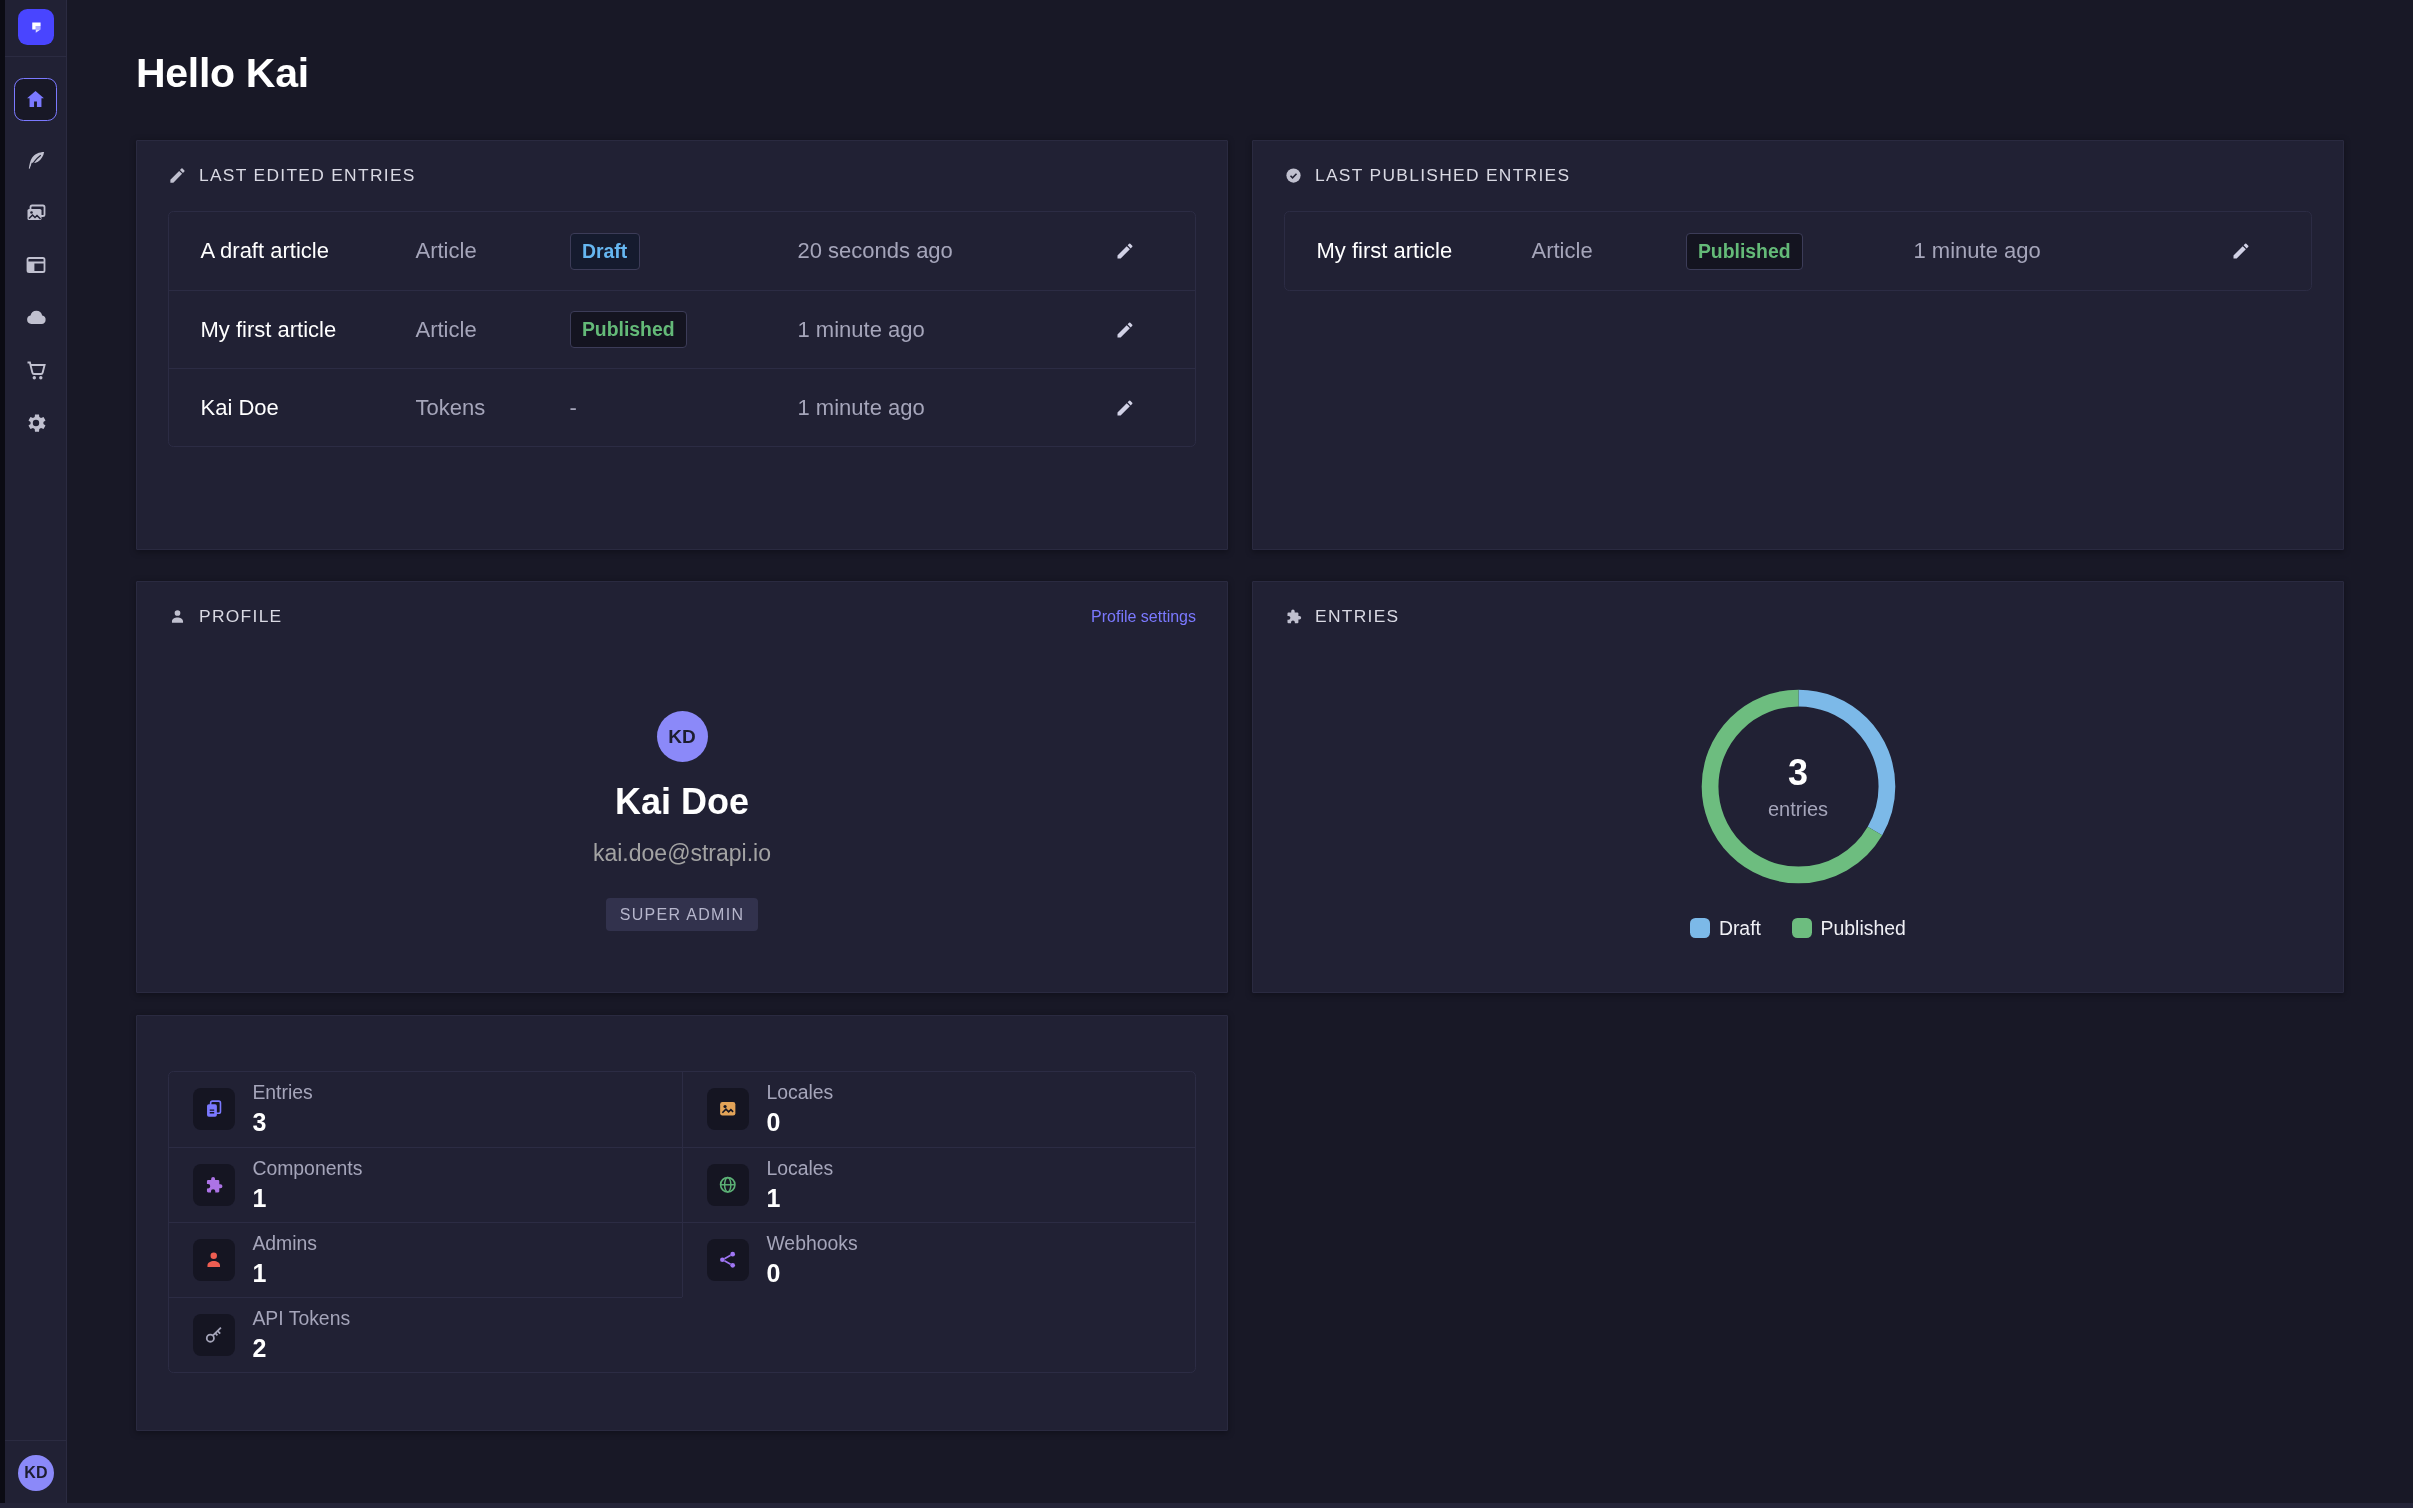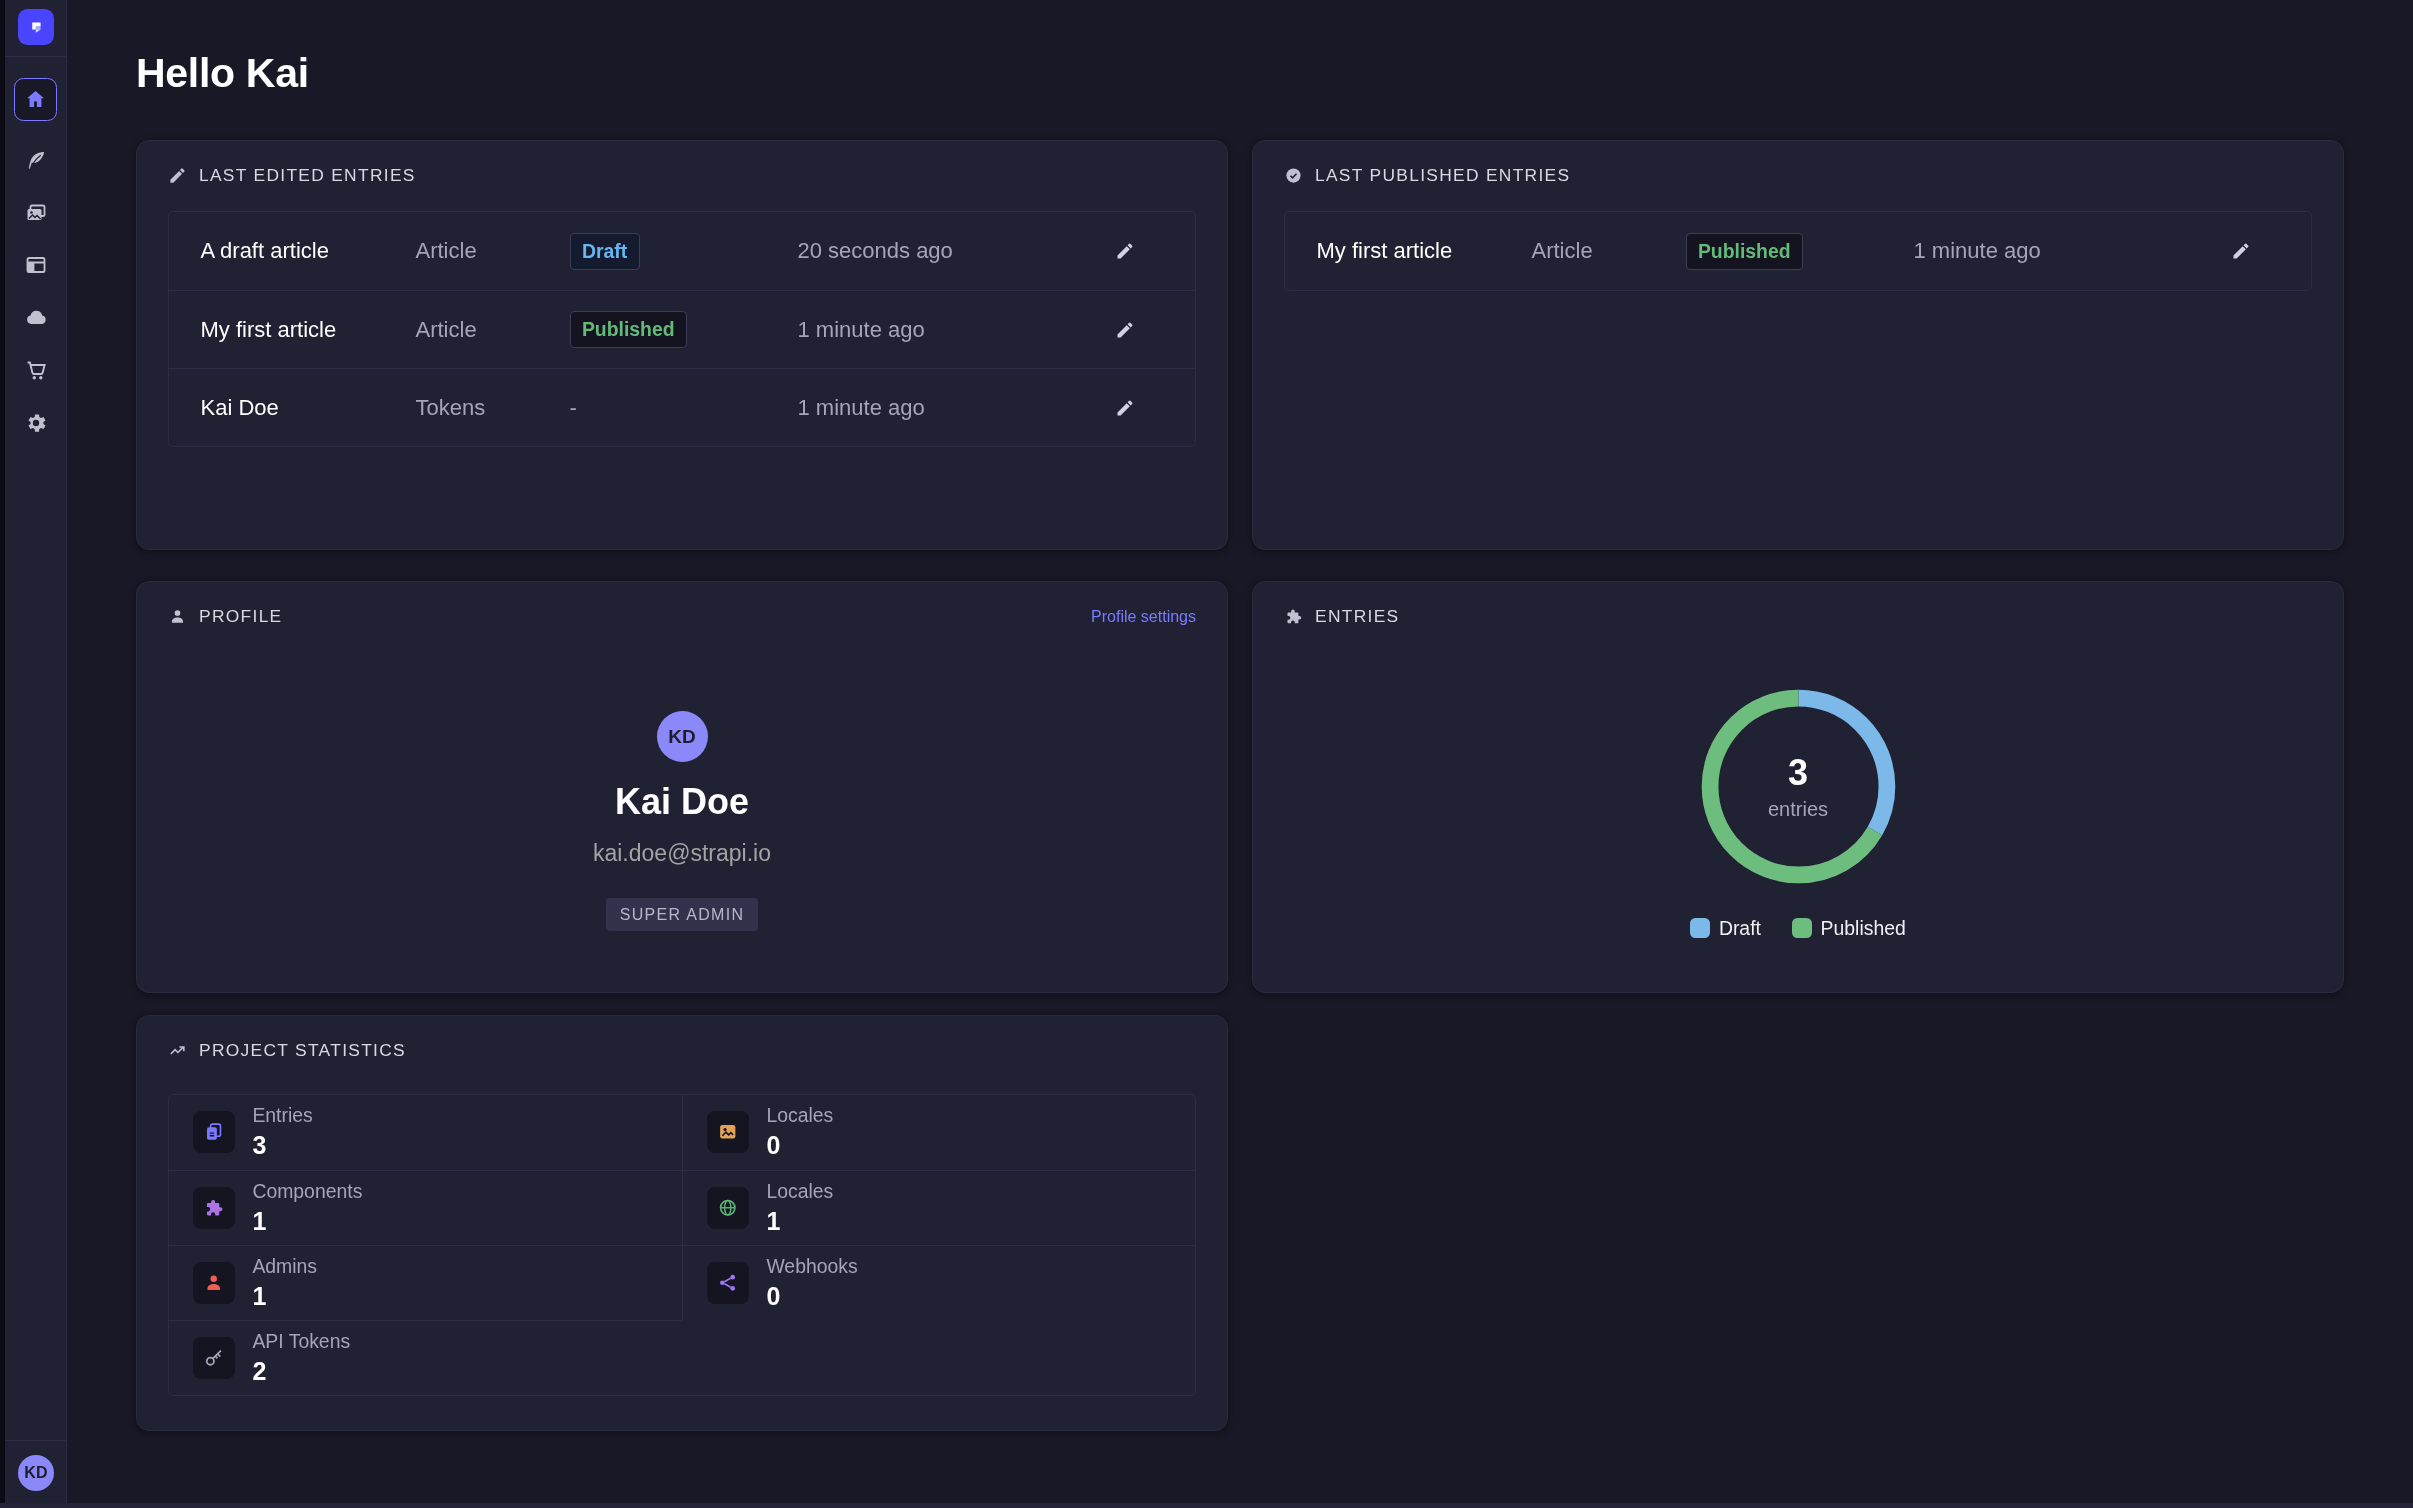--- a/index.html
+++ b/index.html
@@ -40,21 +40,21 @@
     color:#1d1d30; font-weight:bold; font-size:16px;
     display:flex; align-items:center; justify-content:center; cursor:pointer;
   }
   
   .main { position:absolute; left:68px; top:0; right:0; bottom:0; padding:50px 69px 0 68px; }
   .page-title { font-size:41px; font-weight:bold; color:#ffffff; letter-spacing:-0.3px; }
   .page-subtitle { margin-top:12px; font-size:24px; color:#a5a5ba; }
   .columns { display:flex; gap:24px; margin-top:43px; }
   .col { flex:1; display:flex; flex-direction:column; }
   .card {
-    background:#212134; border:0.7px solid #2a2a40; border-radius:13px;
+    background:#212134; border:0.7px solid #2a2a40; border-radius:1px;
     padding:23px 31px 0 31px; box-shadow:0 1.3px 6.7px rgba(3,3,5,0.35);
     position:relative;
   }
   .card.h-r1 { height:410px; margin-bottom:31px; }
   .card.h-r2 { height:412px; margin-bottom:21.5px; }
   .card.h-r3 { height:416px; }
   .card-head { display:flex; align-items:center; gap:12px; height:23px; }
   .card-head .head-icon { color:#c0c0cf; display:flex; }
   .card-title { font-size:17.4px; font-weight:500; letter-spacing:1.3px; color:#d9d9e3; text-transform:uppercase; }
   .card-head .spacer { flex:1; }
@@ -255,29 +255,20 @@
         </div>
         <div class="profile-body">
           <div class="profile-avatar">KD</div>
           <div class="profile-name">Kai Doe</div>
           <div class="profile-email">kai.doe@strapi.io</div>
           <div class="role-badge">SUPER ADMIN</div>
         </div>
       </section>
 
       <section class="card h-r3">
-        <div class="card-head">
-          <span class="head-icon">
-            <svg width="19" height="19" viewBox="0 0 24 24">
-                <path d="M3.5 16.5l5.5-5.5 3.5 3.5L19 8" stroke="currentColor" stroke-width="2" fill="none"></path>
-                <path d="M14.5 7.5H20V13" stroke="currentColor" stroke-width="2" fill="none"></path>
-              </svg>
-          </span>
-          <span class="card-title">PROJECT STATISTICS</span>
-        </div>
         <div class="stats-grid">
 
           <div class="stat-cell">
             <div class="stat-tile" style="color: rgb(123, 121, 255);">
               <svg width="21.5" height="21.5" viewBox="0 0 24 24">
                 <rect x="8.5" y="3.5" width="11" height="13.5" rx="2" fill="none" stroke="currentColor" stroke-width="1.8"></rect>
                 <rect x="4.5" y="7" width="11" height="14" rx="2" fill="currentColor"></rect>
                 <path d="M7.5 13.5h5M7.5 16.5h5" stroke="#151522" stroke-width="1.6"></path>
               </svg>
             </div>

